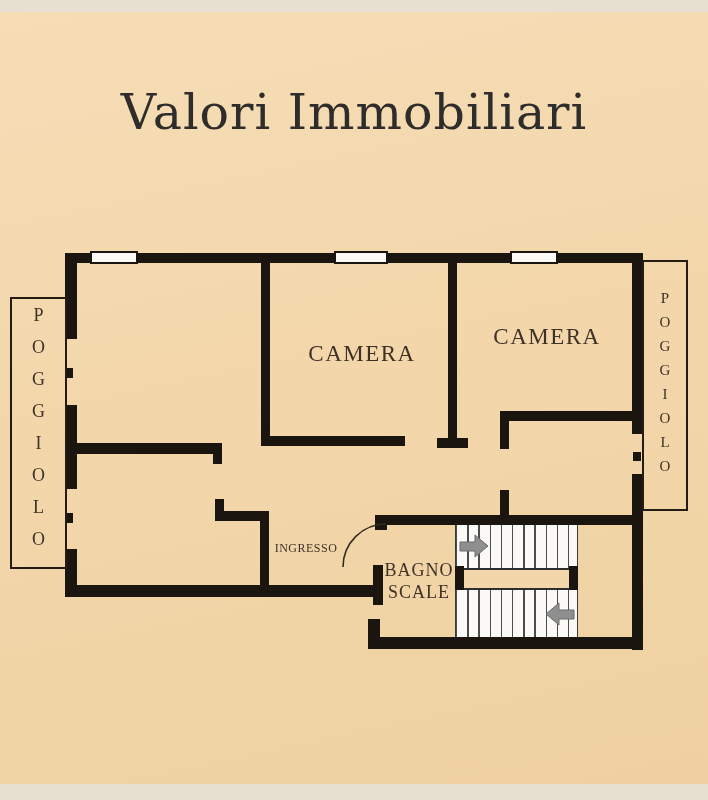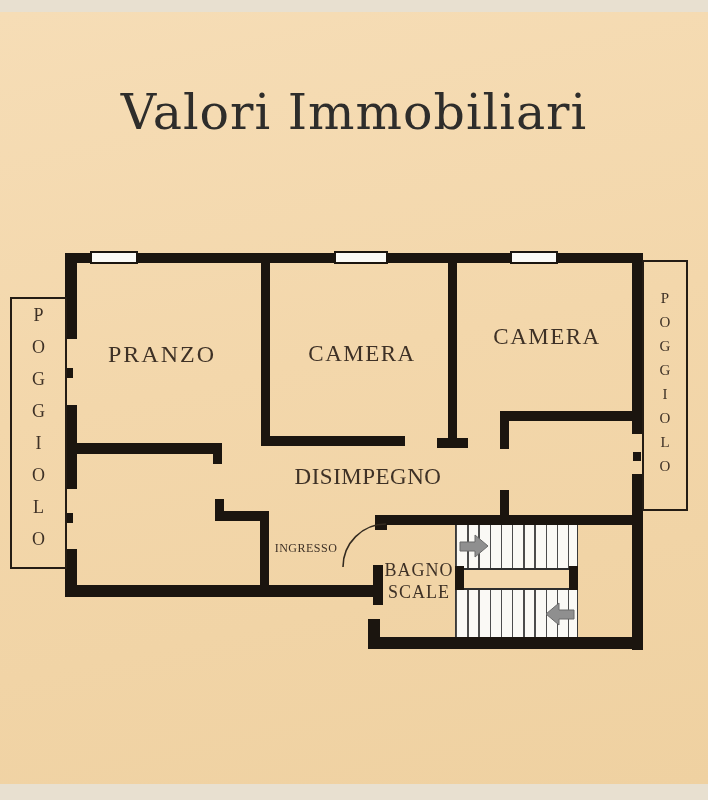--- a/index.html
+++ b/index.html
@@ -135,21 +135,19 @@
     <div class="landing-block landing-block-left"></div>
     <div class="landing-block landing-block-right"></div>
     <div class="flight flight-lower"></div>
 
     <svg class="overlay" viewBox="0 0 708 800">
       <path d="M 343 555 A 43 43 0 0 1 386 512" fill="none" stroke="#342b20" stroke-width="1.6"></path>
       <polygon points="460,530 475,530 475,523 488,534 475,545 475,539 460,539" fill="#8f8f8f" stroke="#6b6b6b" stroke-width="1"></polygon>
       <polygon points="574,598 559,598 559,591 546,602 559,613 559,607 574,607" fill="#8f8f8f" stroke="#6b6b6b" stroke-width="1"></polygon>
     </svg>
 
-    <div class="room-label lbl-pranzo">PRANZO</div>
     <div class="room-label lbl-camera-mid">CAMERA</div>
     <div class="room-label lbl-camera-right">CAMERA</div>
-    <div class="room-label lbl-disimpegno">DISIMPEGNO</div>
     <div class="room-label lbl-ingresso">INGRESSO</div>
     <div class="room-label lbl-vano">BAGNO</div>
     <div class="room-label lbl-scale">SCALE</div>
   </div>
 </div>
 
 </body></html>

